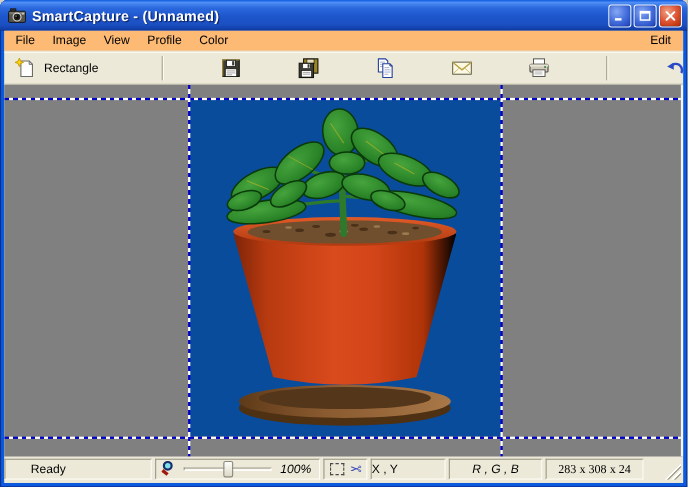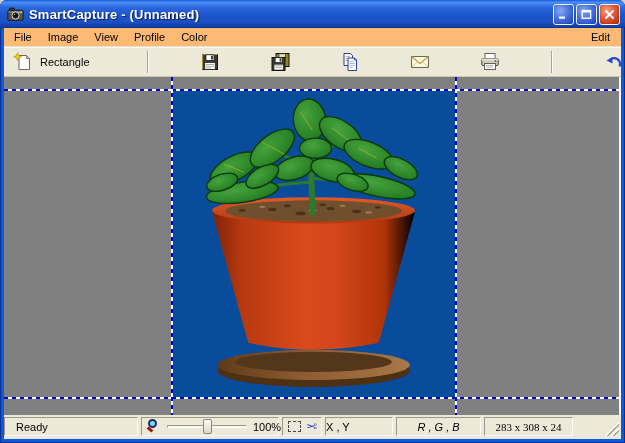--- a/index.html
+++ b/index.html
@@ -91,22 +91,22 @@
 
   
   .statusbar {
     height:24px; background:#ece9d8; display:flex; align-items:center;
     gap:3px; padding:2px 2px 3px 0; font-size:11px; color:#000;
   }
   .sb-panel {
     height:19px; border:1px solid; border-color:#9c9886 #fdfcf6 #fdfcf6 #9c9886;
     display:flex; align-items:center; background:#ece9d8;
   }
-  .sb-ready { width:134px; padding-left:11px; }
-  .sb-zoom  { width:138px; }
+  .sb-ready { width:134px; padding-left:23px; }
+  .sb-zoom  { width:150px;font-style:italic; }
   .sb-icons { width:40px; justify-content:center; gap:5px; }
   .sb-xy    { width:68px; justify-content:flex-start; }
   .sb-rgb   { width:85px; justify-content:center;font-style:italic; }
   .sb-dims  { width:89px; justify-content:center;font-family:Liberation Serif, serif; }
   .sb-spacer{ flex:1; }
 
   .mag { position:relative; width:15px; height:15px; margin-left:4px; flex:none; }
   .mag .lens {
     position:absolute; left:2px; top:0; width:9px; height:9px; border-radius:50%;
     border:2px solid #1c2a6a; background:#7ce0ea;

